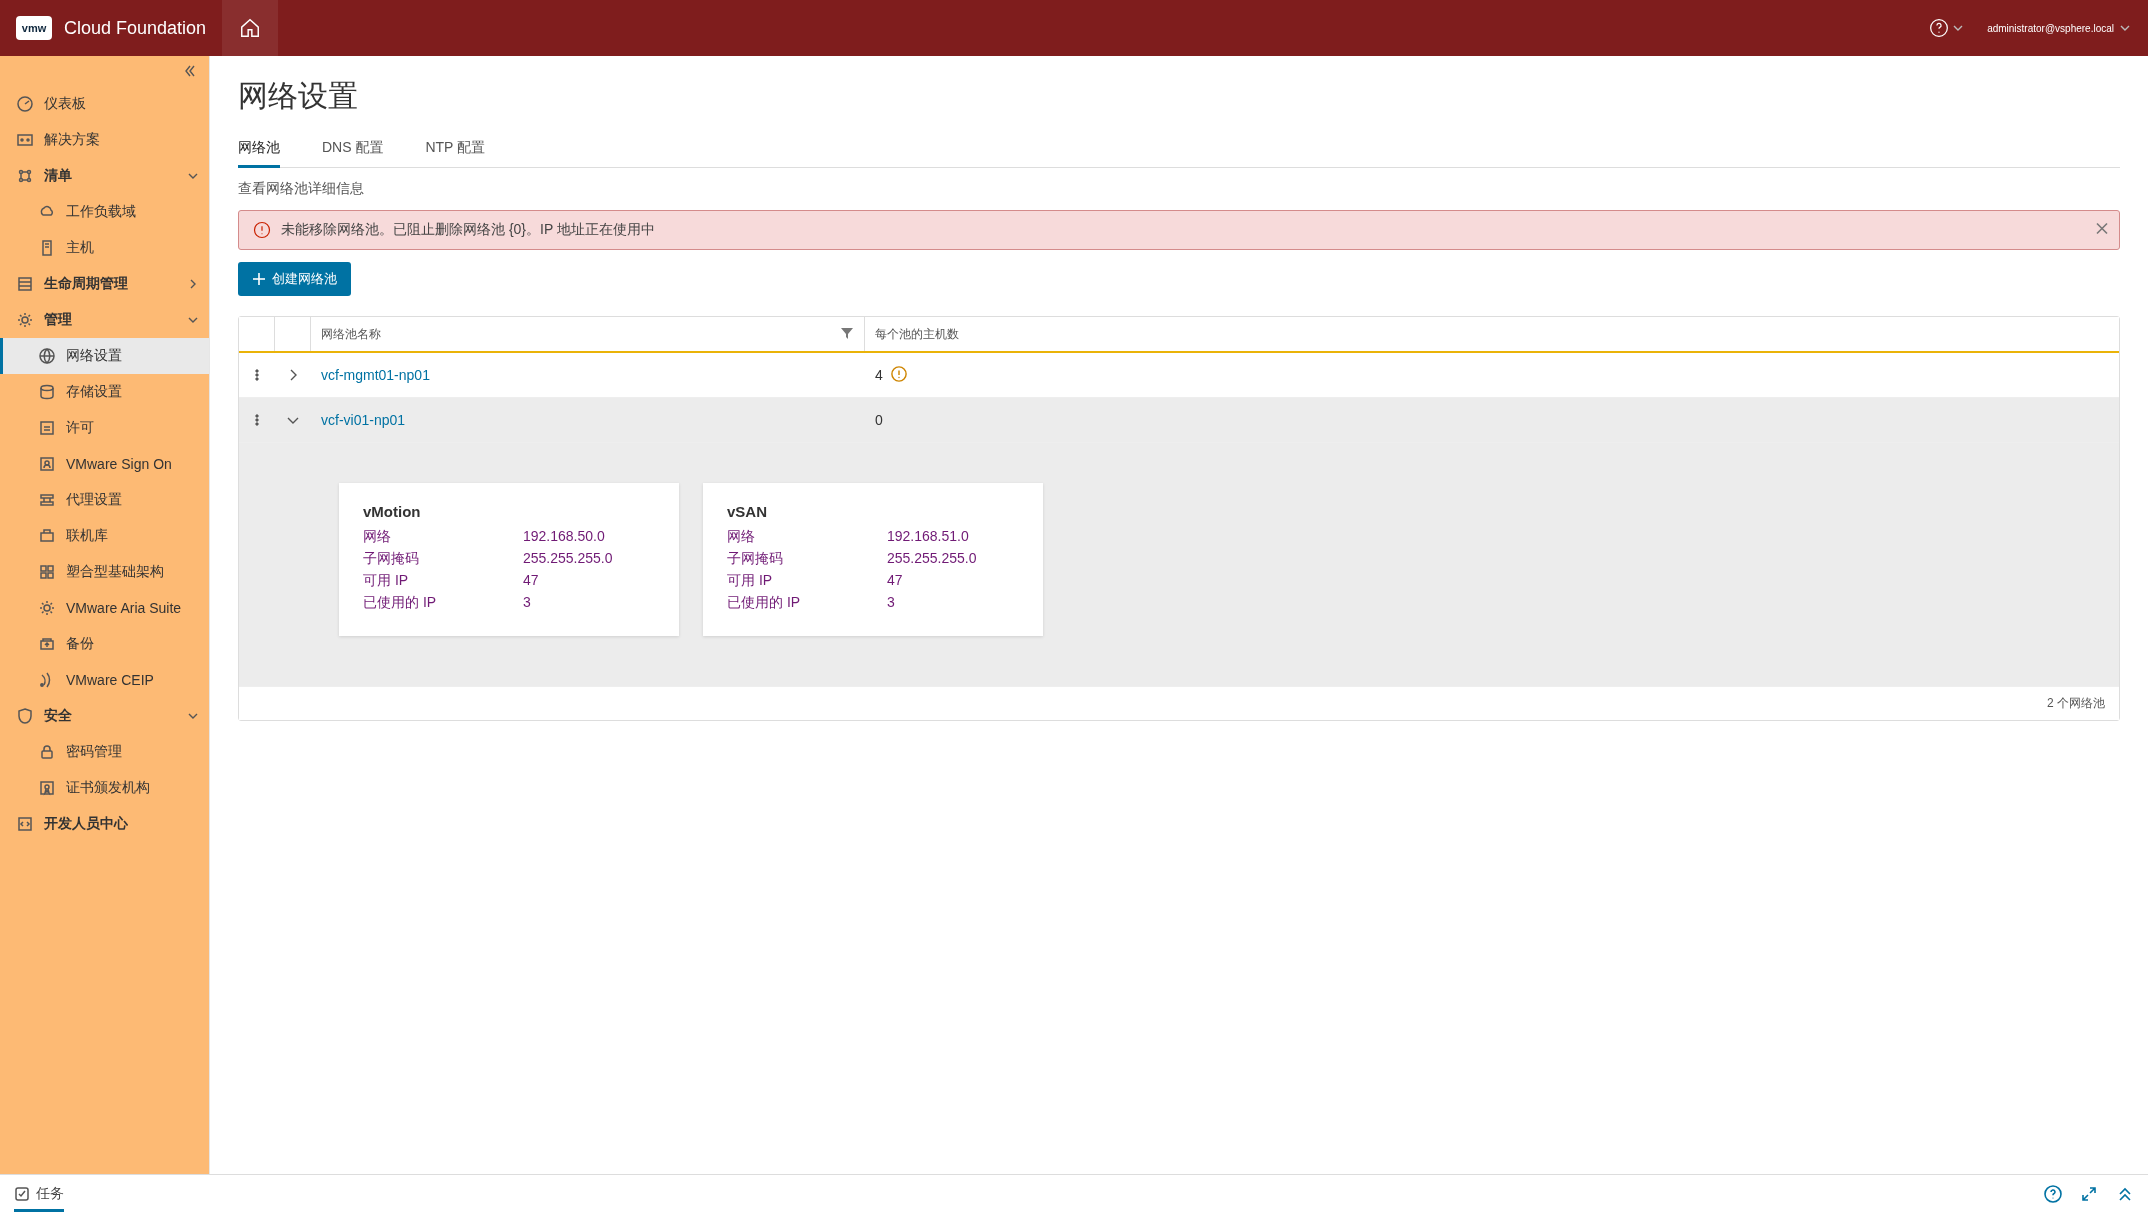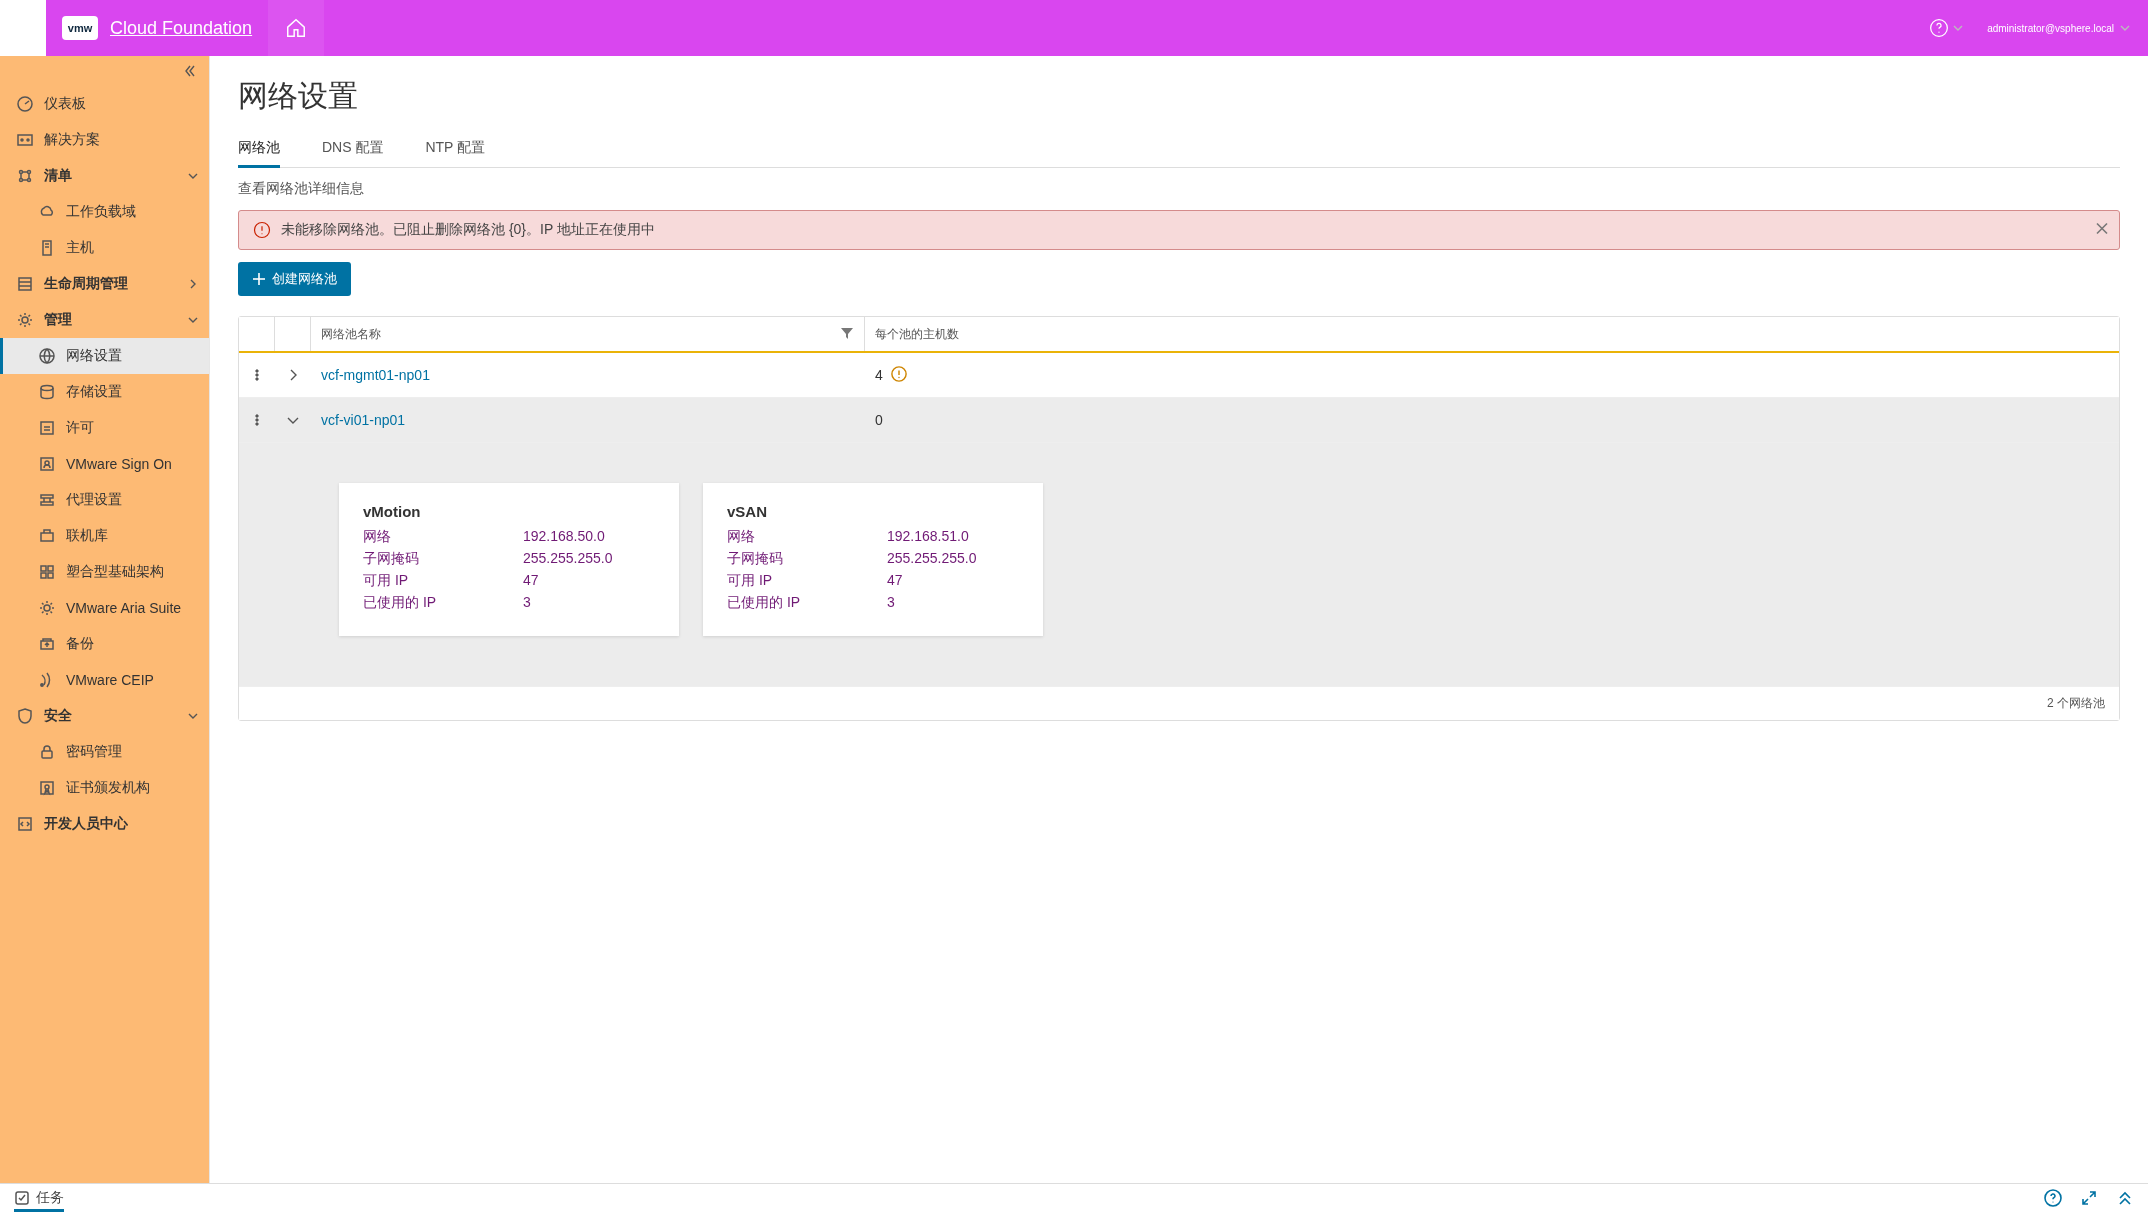--- a/index.html
+++ b/index.html
@@ -1,23 +1,23 @@
 <!DOCTYPE html>
 <html><head>
 <meta charset="utf-8">
 <style>
 * { box-sizing: border-box; margin: 0; padding: 0; }
 html, body { height: 100%; font-family: -apple-system, BlinkMacSystemFont, "Segoe UI", Helvetica, Arial, sans-serif; font-size: 14px; color: #333; background: #fff; }
 body { display: flex; flex-direction: column; overflow: hidden; }
 
 
-.topbar { height: 56px; background: #d946ef; color: #fff; display: flex; align-items: center; margin-left: 46px; }
+.topbar { height: 56px; background: #7f1d1d; color: #fff; display: flex; align-items: center; }
 .topbar-left { display: flex; align-items: center; height: 100%; }
 .logo-box { width: 36px; height: 24px; background: #fff; color: #0f283e; border-radius: 4px; display: flex; align-items: center; justify-content: center; font-weight: 700; font-size: 11px; margin-left: 16px; }
-.product-name { color: #fff; font-size: 18px; margin-left: 12px; font-weight: 500; text-decoration: underline; }
+.product-name { color: #fff; font-size: 18px; margin-left: 12px; font-weight: 500; }
 .home-btn { width: 56px; height: 56px; display: flex; align-items: center; justify-content: center; margin-left: 16px; background: rgba(255,255,255,0.08); cursor: pointer; }
 .home-btn svg { width: 22px; height: 22px; fill: #fff; }
 .topbar-right { margin-left: auto; display: flex; align-items: center; padding-right: 18px; gap: 24px; }
 .help-btn { display: flex; align-items: center; gap: 4px; cursor: pointer; }
 .help-btn svg.helpicon { width: 20px; height: 20px; fill: none; stroke: #fff; stroke-width: 1.5; }
 .help-btn svg.chev, .user-btn svg.chev { width: 10px; height: 10px; fill: #bbb; }
 .user-btn { display: flex; align-items: center; gap: 6px; cursor: pointer; color: #fff; font-size: 10px; }
 
 
 .shell { flex: 1 1 auto; display: flex; min-height: 0; }
@@ -79,21 +79,21 @@
 .info-icon svg { width: 16px; height: 16px; fill: none; stroke: #ce8500; stroke-width: 1.6; }
 
 .expand-panel { padding: 40px 100px 50px 100px; background: #ececec; display: flex; gap: 24px; width: 100%; }
 .card { background: #fff; box-shadow: 0 1px 3px rgba(0,0,0,0.12); padding: 20px 24px; flex: 0 0 340px; font-size: 14px; }
 .card h4 { font-weight: 700; margin-bottom: 8px; font-size: 15px; }
 .card .kv { display: flex; margin: 4px 0; color: #701a75; }
 .card .kv .k { flex: 0 0 160px; }
 .dg-footer { padding: 8px 14px; text-align: right; font-size: 12px; color: #555; background: #fff; }
 
 
-.bottombar { height: 29px; border-top: 1px solid #ddd; display: flex; align-items: center; padding: 0 14px; font-size: 14px; color: #444; }
+.bottombar { height: 38px; border-top: 1px solid #ddd; display: flex; align-items: center; padding: 0 14px; font-size: 14px; color: #444; }
 .tasks-tab { display: flex; align-items: center; gap: 6px; height: 100%; border-bottom: 3px solid #0072a3; padding-top:3px; cursor: pointer; }
 .tasks-tab svg { width: 16px; height: 16px; fill: none; stroke: #555; stroke-width: 1.5; }
 .bottombar-right { margin-left: auto; display: flex; gap: 18px; }
 .bottombar-right svg { width: 18px; height: 18px; fill: none; stroke: #0072a3; stroke-width: 1.6; cursor: pointer; }
 </style>
 </head>
 <body>
 
 <div class="topbar">
   <div class="topbar-left">

